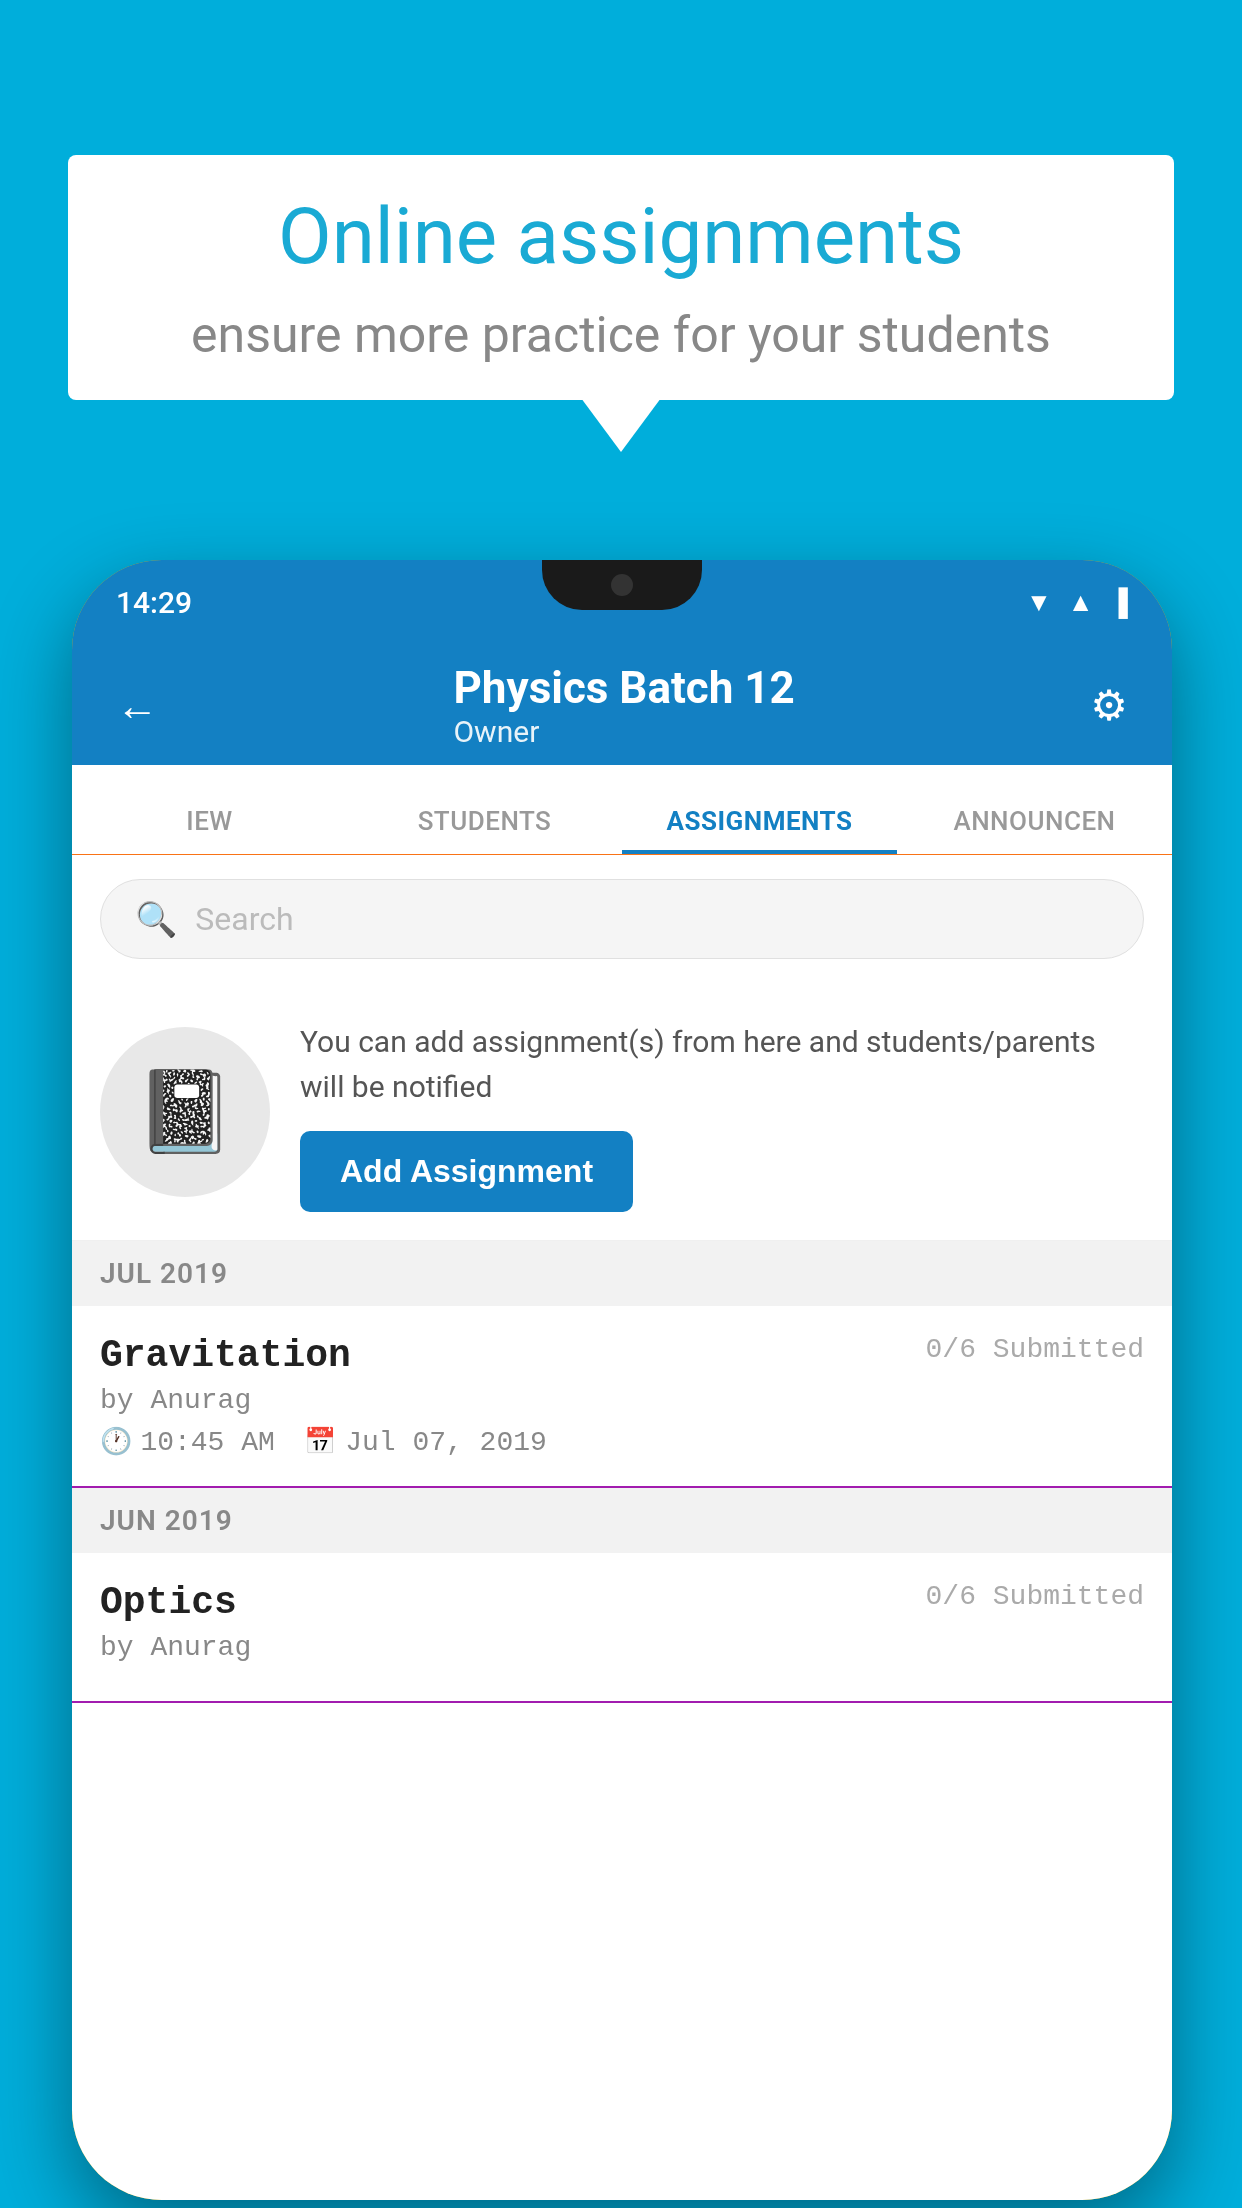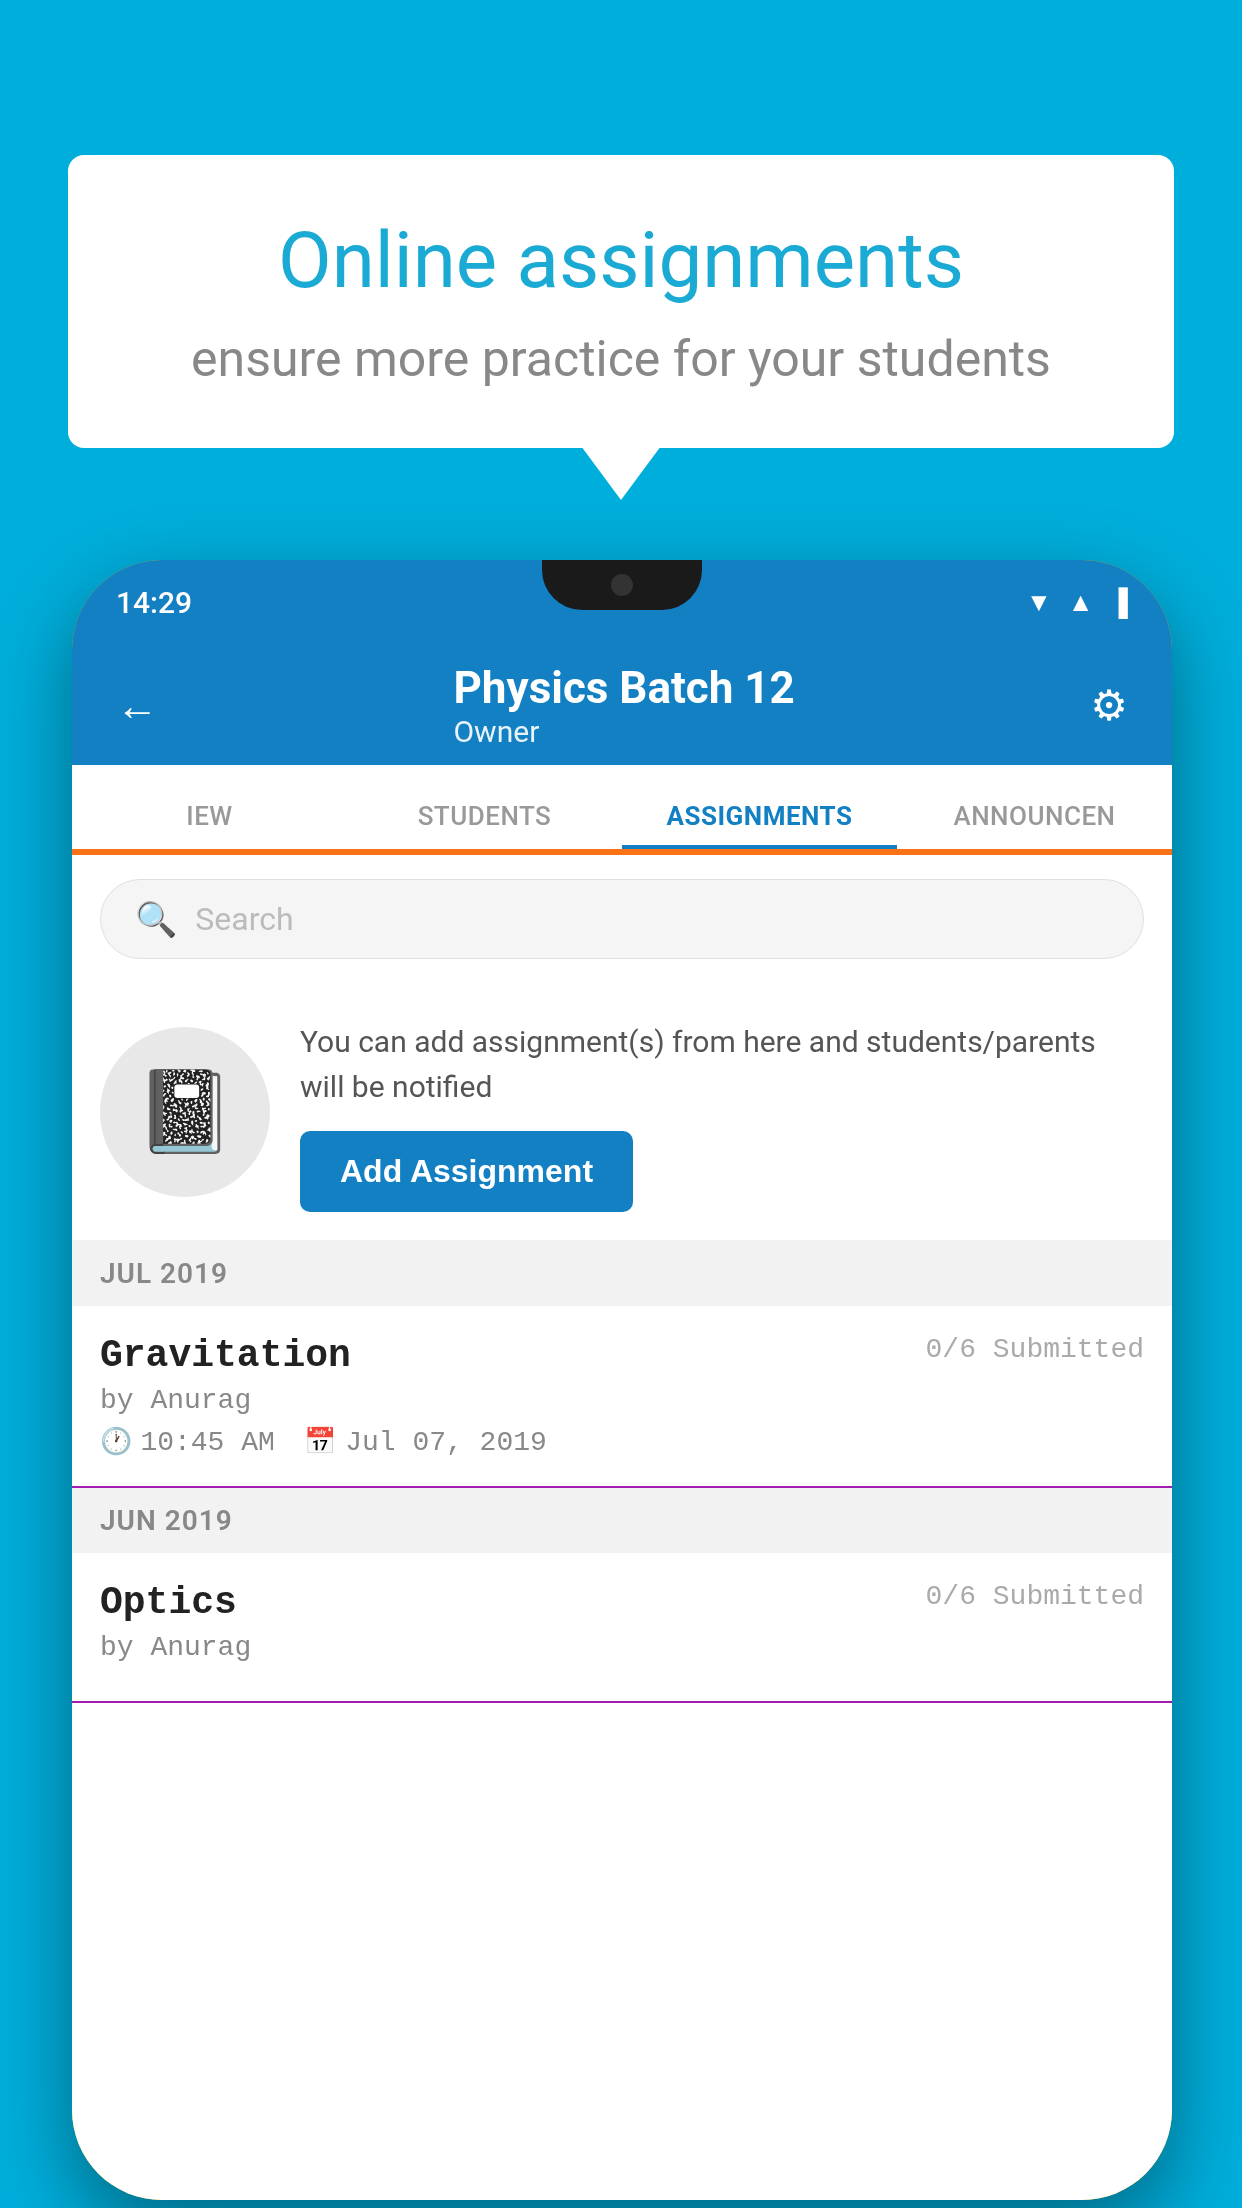--- a/index.html
+++ b/index.html
@@ -14,22 +14,22 @@
 
     
     .speech-bubble-container {
       position: absolute;
       top: 155px;
       left: 68px;
       width: 1106px;
     }
     .speech-bubble {
       background: white;
-      border-radius: 16px;
-      padding: 60px 80px;
+      border-radius: 8px;
+      padding: 36px 80px;
       text-align: center;
       position: relative;
     }
     .speech-bubble::after {
       content: '';
       position: absolute;
       bottom: -52px;
       left: 50%;
       transform: translateX(-50%);
       width: 0;
@@ -136,21 +136,21 @@
       color: white;
       font-size: 42px;
     }
 
     
     .tabs-bar {
       background: white;
       height: 90px;
       display: flex;
       align-items: flex-end;
-      border-bottom: 6px solid #f97316;
+      border-bottom: 1px solid #f97316;
       overflow: hidden;
     }
     .tab-item {
       flex: 1;
       text-align: center;
       padding-bottom: 18px;
       font-size: 26px;
       color: #999;
       font-weight: 500;
       letter-spacing: 0.5px;

